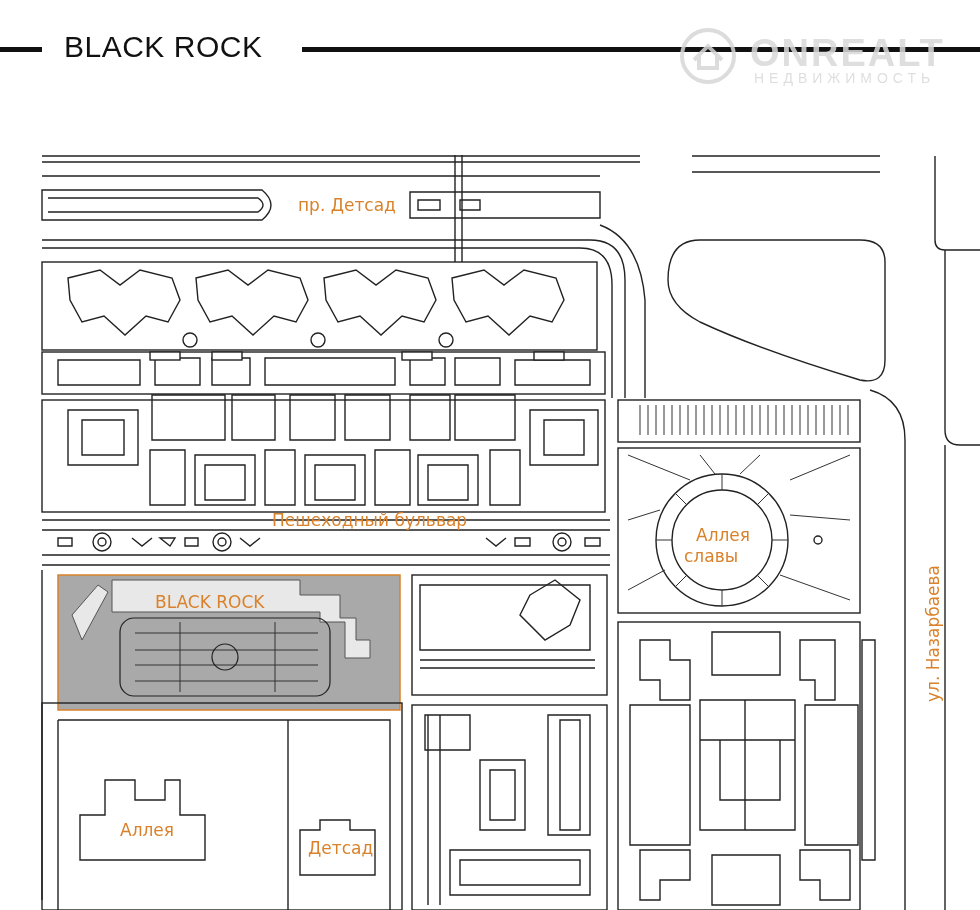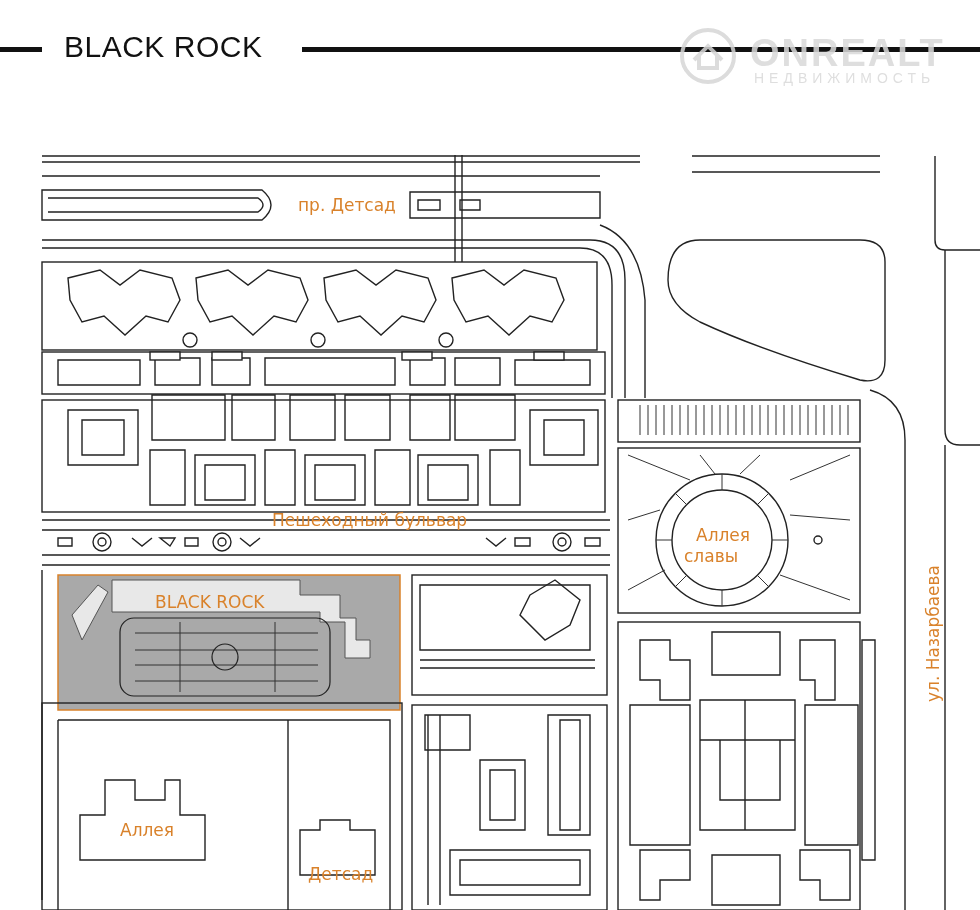--- a/index.html
+++ b/index.html
@@ -158,13 +158,13 @@
   <path class="s" d="M42 570 V900"></path>
 </svg>
 
 <div class="lbl" style="left:298px;top:197px;">пр. Детсад</div>
 <div class="lbl" style="left:272px;top:512px;">Пешеходный бульвар</div>
 <div class="lbl" style="left:155px;top:594px;">BLACK ROCK</div>
 <div class="lbl center" style="left:696px;top:527px;">Аллея</div>
 <div class="lbl center" style="left:684px;top:548px;">славы</div>
 <div class="lbl" style="left:865px;top:625px;transform:rotate(-90deg);transform-origin:center;">ул. Назарбаева</div>
 <div class="lbl" style="left:120px;top:822px;">Аллея</div>
-<div class="lbl" style="left:308px;top:840px;margin-top:26px;">Детсад</div>
+<div class="lbl" style="left:308px;top:840px;">Детсад</div>
 
 </body></html>

